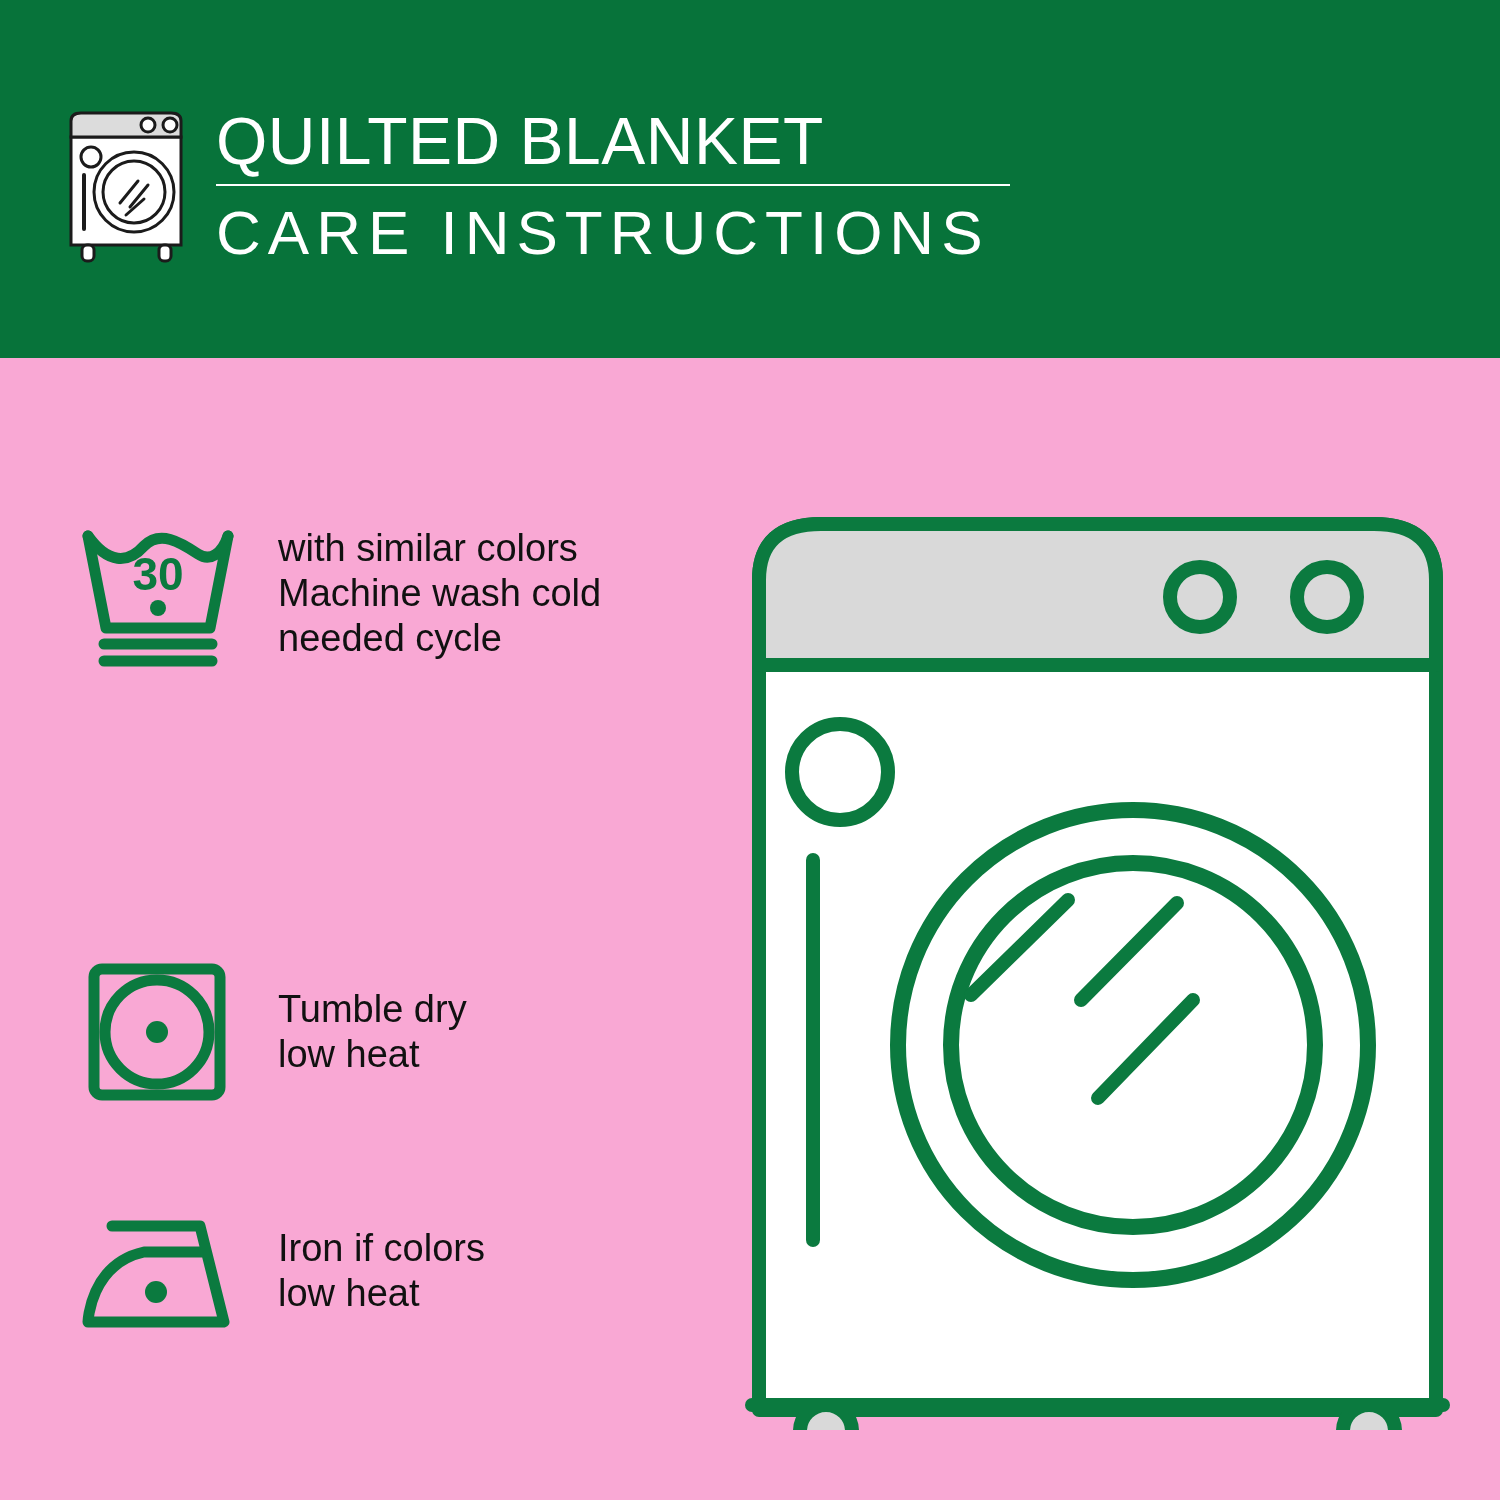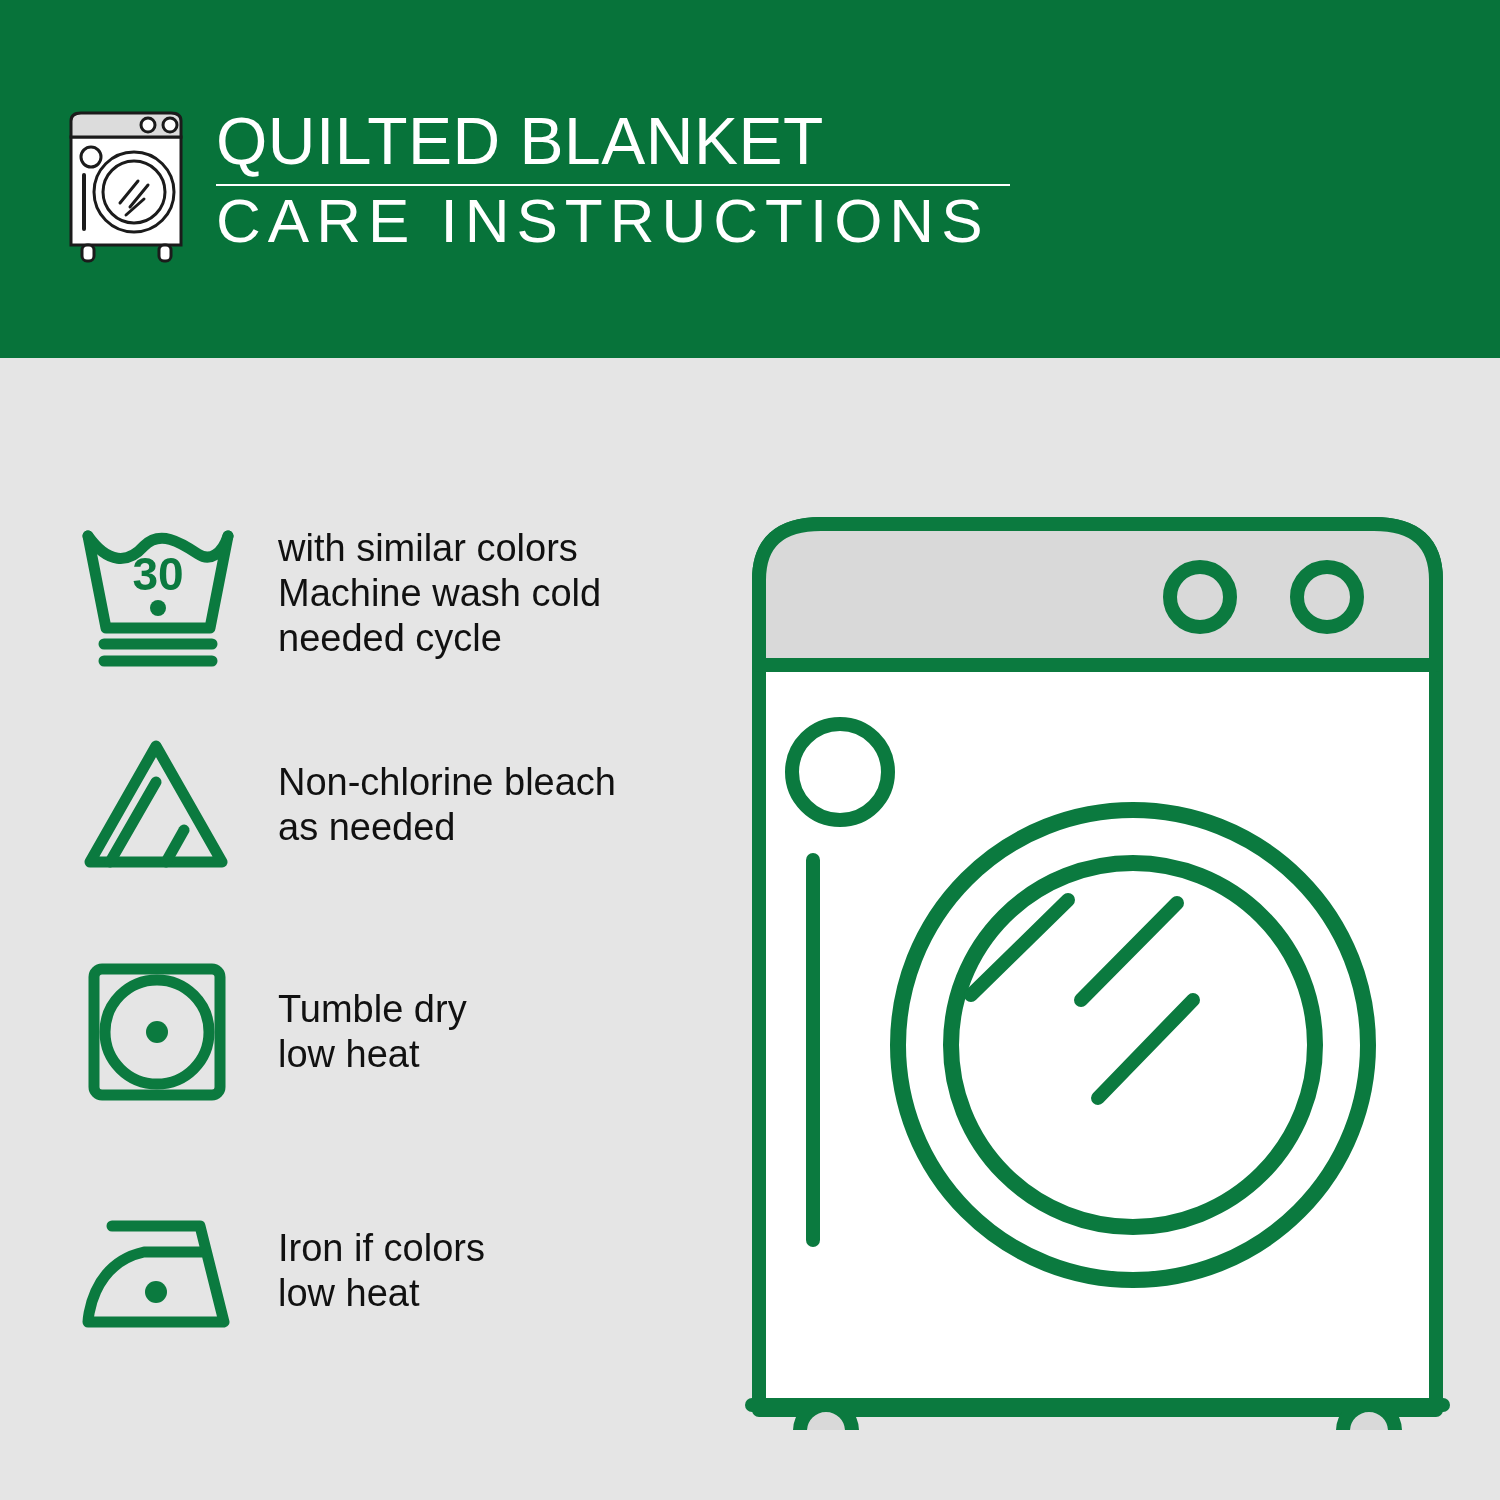--- a/index.html
+++ b/index.html
@@ -7,21 +7,21 @@
     padding: 0;
     background: #ffffff;
   }
   body {
     font-family: "Liberation Sans", sans-serif;
   }
   #poster {
     position: relative;
     width: 1500px;
     height: 1500px;
-    background: #e5e5e5;
+    background: #f9a8d4;
     overflow: hidden;
   }
 
   
   .header-band {
     position: absolute;
     left: 0;
     top: 0;
     width: 1500px;
     height: 358px;
@@ -49,20 +49,21 @@
     letter-spacing: 0.5px;
     white-space: nowrap;
   }
   .title-rule {
     margin-top: 6px;
     width: 794px;
     height: 2px;
     background: #ffffff;
   }
   .title-sub {
+    margin-top: 12px;
     font-family: "Liberation Sans", sans-serif;
     font-size: 62px;
     line-height: 70px;
     font-weight: 400;
     color: #ffffff;
     letter-spacing: 7px;
     white-space: nowrap;
   }
 
   
@@ -165,35 +166,20 @@
           <circle cx="84" cy="90" r="8" fill="#0b7a3f"></circle>
         </svg>
       </div>
       <div class="care-text">
         <span class="ln">with similar colors</span>
         <span class="ln">Machine wash cold</span>
         <span class="ln">needed cycle</span>
       </div>
     </div>
 
-    <div class="care-row r2">
-      <div class="care-icon">
-        <svg viewBox="0 0 168 150" width="168" height="150" aria-hidden="true">
-          <g fill="none" stroke="#0b7a3f" stroke-width="11" stroke-linecap="round" stroke-linejoin="round">
-            <path d="M 82 16 L 148 132 L 16 132 Z"></path>
-            <line x1="82" y1="52" x2="36" y2="132"></line>
-            <line x1="110" y1="100" x2="92" y2="132"></line>
-          </g>
-        </svg>
-      </div>
-      <div class="care-text">
-        <span class="ln">Non-chlorine bleach</span>
-        <span class="ln">as needed</span>
-      </div>
-    </div>
 
     <div class="care-row r3">
       <div class="care-icon">
         <svg viewBox="0 0 168 150" width="168" height="150" aria-hidden="true">
           <g fill="none" stroke="#0b7a3f" stroke-width="11" stroke-linejoin="round">
             <rect x="20" y="12" width="126" height="126" rx="8"></rect>
             <circle cx="83" cy="75" r="52"></circle>
           </g>
           <circle cx="83" cy="75" r="11" fill="#0b7a3f"></circle>
         </svg>

